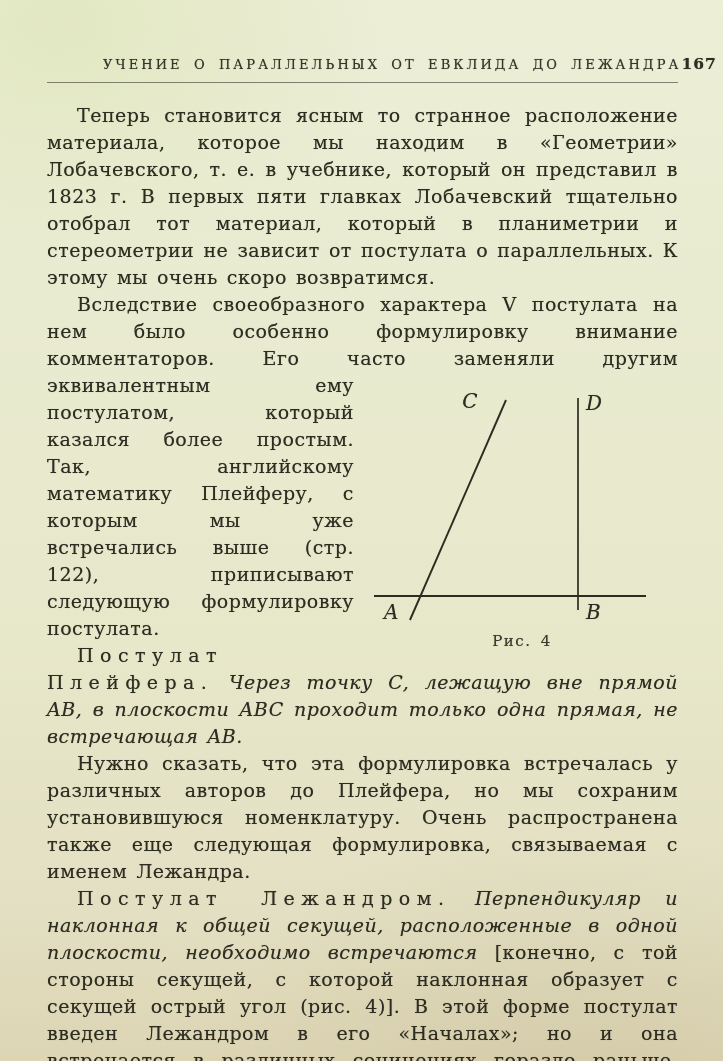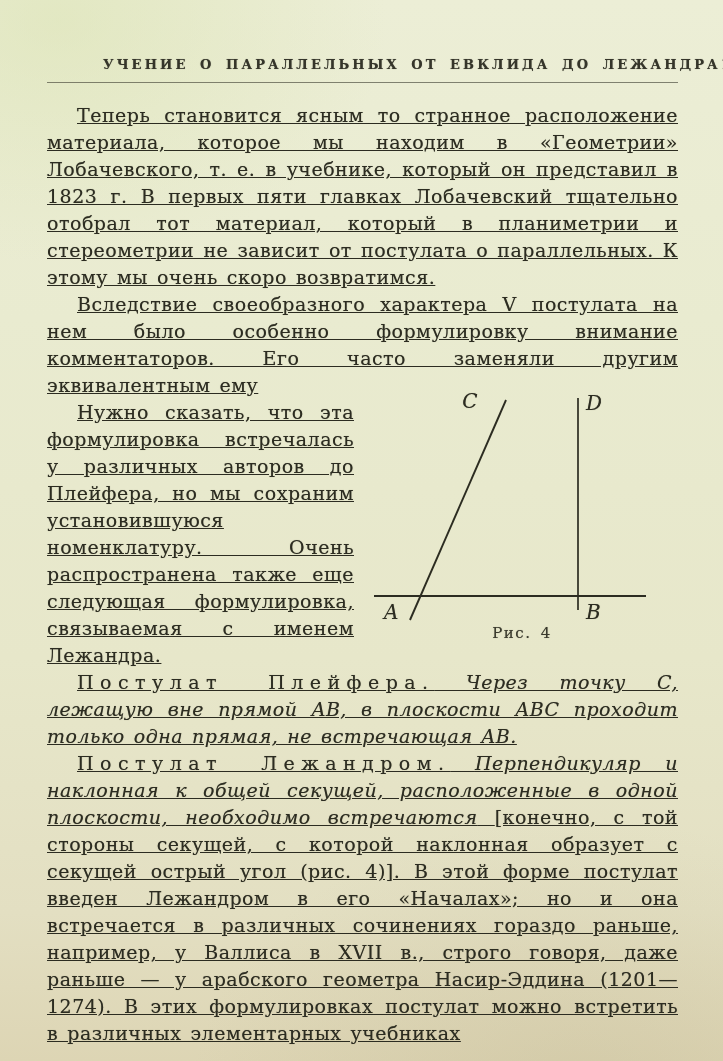--- a/index.html
+++ b/index.html
@@ -23,21 +23,21 @@
   }
   header.runhead{
     display:flex;align-items:baseline;
     padding-top:54px;
     color:#35352a;
   }
   .runtitle{
     flex:1;
     padding-left:56px;
     font-size:13px;
-    font-weight:700;
+    font-weight:400;
     letter-spacing:3.1px;
     word-spacing:4px;
     white-space:nowrap;
     text-shadow:0 0 0.8px rgba(46,46,36,0.6);
   }
   .pagenum{
     font-size:15.5px;
     font-weight:700;
     letter-spacing:1px;
     color:#2e2e24;
@@ -56,21 +56,20 @@
     line-height:27px;
     text-align:justify;
     letter-spacing:0.5px;
     word-spacing:2.5px;
     color:#2c2c21;
     text-shadow:0 0 0.7px rgba(42,42,30,0.5);
   }
   main.bodytext p{
     margin:0;
     text-indent:30px;
-    text-decoration:underline;
   }
   .sperr{
     letter-spacing:0.34em;
     word-spacing:0.55em;
   }
   .ital{ font-style:italic; }
   .figwrap{
     float:right;
     width:312px;
     margin:4px 0 8px 12px;
@@ -78,21 +77,21 @@
     display:block;
   }
   .figwrap svg{ display:block; }
   .figcaption{
     display:block;
     text-align:center;
     font-size:15px;
     letter-spacing:1.5px;
     word-spacing:3px;
     color:#3a3a2d;
-    margin-top:0;
+    margin-top:8px;
     line-height:18px;
     font-style:normal;
   }
   .figlabel{
     font-family:"DejaVu Serif","Liberation Serif",serif;
     font-style:italic;
     font-size:20px;
     fill:#2c2c21;
   }
 </style>
@@ -119,28 +118,29 @@
             <line x1="8" y1="220" x2="280" y2="220" stroke="#2c2c21" stroke-width="2"></line>
             <line x1="140" y1="24" x2="44" y2="244" stroke="#2c2c21" stroke-width="1.9"></line>
             <line x1="212" y1="22" x2="212" y2="234" stroke="#2c2c21" stroke-width="1.7"></line>
             <text class="figlabel" x="112" y="32" text-anchor="end">C</text>
             <text class="figlabel" x="220" y="34">D</text>
             <text class="figlabel" x="18" y="243">A</text>
             <text class="figlabel" x="220" y="243">B</text>
           </svg>
           <span class="figcaption">Рис. 4</span>
         </span>
+        <span>постулатом, который казался более простым. Так, английскому математику Плейферу, с которым мы уже встречались выше (стр. 122), приписывают следующую формулировку постулата.</span>
       </p>
-
-      <p>Нужно сказать, что эта формулировка встречалась у различных авторов до Плейфера, но мы сохраним установившуюся номенклатуру. Очень распространена также еще следующая формулировка, связываемая с именем Лежандра.</p>
 
       <p>
         <span class="sperr">Постулат Плейфера.</span>
         <span class="ital">Через точку C, лежащую вне прямой AB, в плоскости ABC проходит только одна прямая, не встречающая AB.</span>
       </p>
+
+      <p>Нужно сказать, что эта формулировка встречалась у различных авторов до Плейфера, но мы сохраним установившуюся номенклатуру. Очень распространена также еще следующая формулировка, связываемая с именем Лежандра.</p>
 
       <p>
         <span class="sperr">Постулат Лежандром.</span>
         <span class="ital">Перпендикуляр и наклонная к общей секущей, расположенные в одной плоскости, необходимо встречаются</span>
         <span>[конечно, с той стороны секущей, с которой наклонная образует с секущей острый угол (рис. 4)]. В этой форме постулат введен Лежандром в его «Началах»; но и она встречается в различных сочинениях гораздо раньше, например, у Валлиса в XVII в., строго говоря, даже раньше — у арабского геометра Насир-Эддина (1201—1274). В этих формулировках постулат можно встретить в различных элементарных учебниках</span>
       </p>
 
     </main>
   </div>
 </div>

